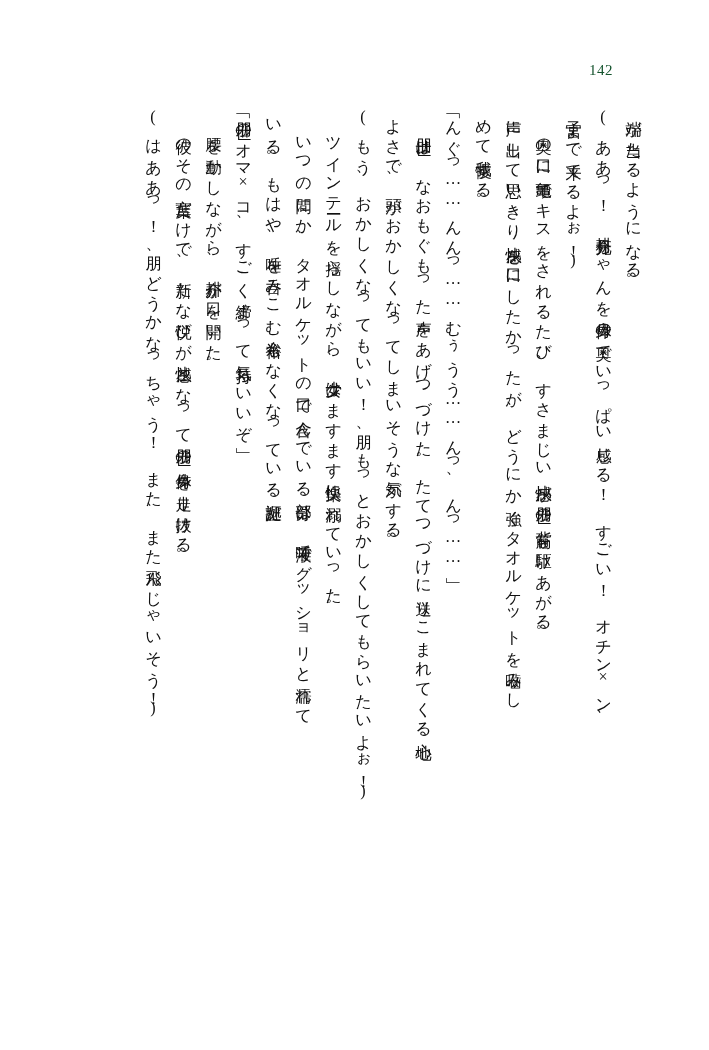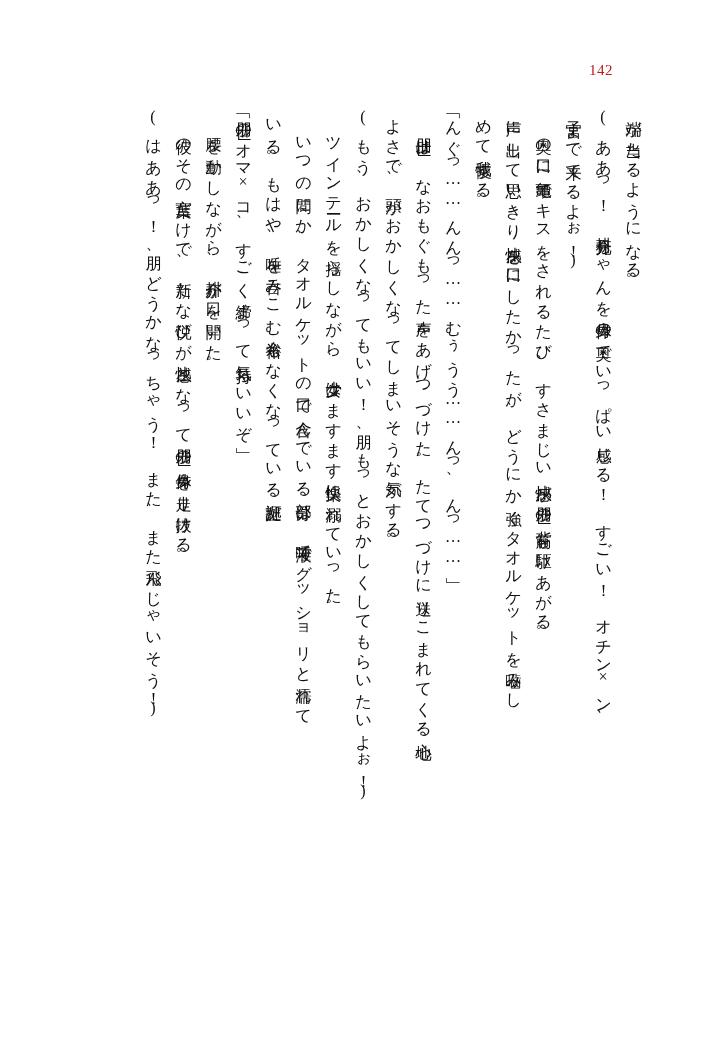--- a/index.html
+++ b/index.html
@@ -21,21 +21,21 @@
     height: 1050px;
     background: #ffffff;
     box-sizing: border-box;
   }
   .page-number {
     position: absolute;
     top: 62px;
     right: 96px;
     font-size: 15px;
     letter-spacing: 0.5px;
-    color: #b91c1c;
+    color: #14532d;
     font-family: "Liberation Serif", "DejaVu Serif", serif;
   }
   .text-block {
     position: absolute;
     top: 108px;
     right: 68px;
     left: 62px;
     bottom: 52px;
     display: flex;
     flex-direction: row-reverse;

